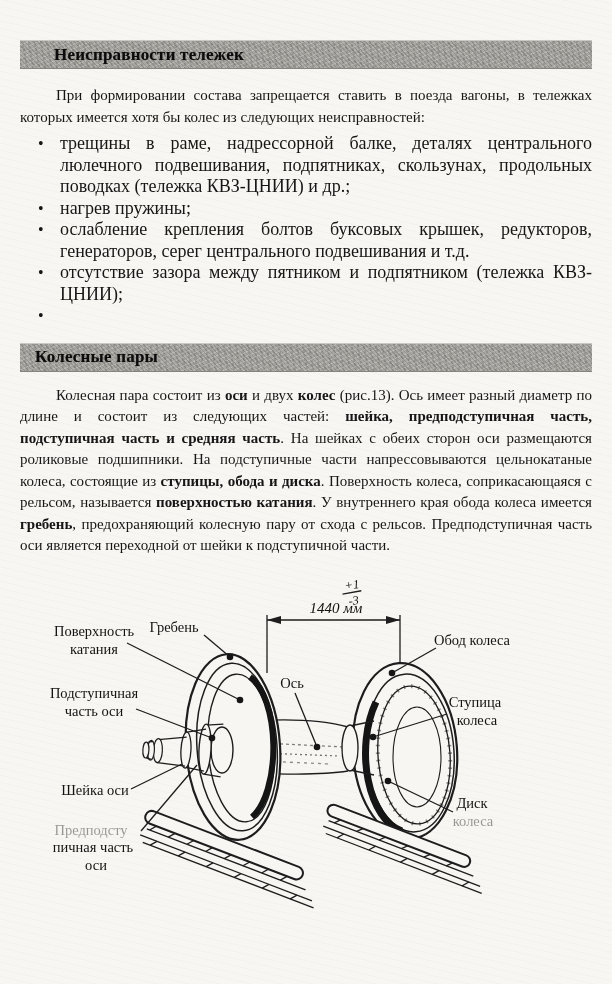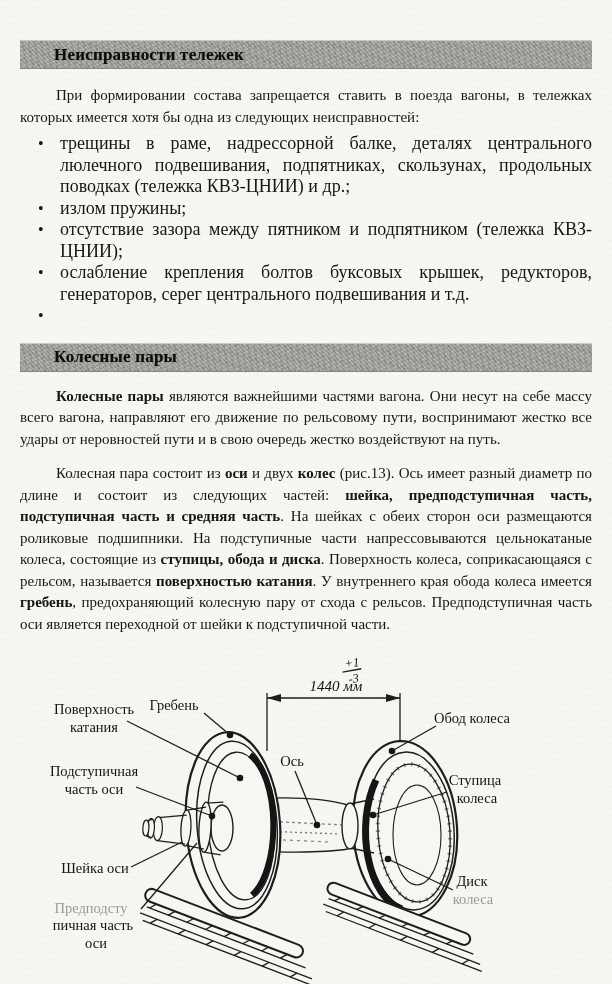--- a/index.html
+++ b/index.html
@@ -26,21 +26,21 @@
     border-top:1px solid #c9c8c2;
     border-bottom:1px solid #85847f;
     font-weight:bold;font-size:17px;color:#0c0c0c;
     letter-spacing:.2px;
     text-shadow:0 0 1px rgba(0,0,0,.35);
   }
   .para{margin:0 20px;text-align:justify;font-size:15px;line-height:21.5px;}
   .indent{text-indent:36px;margin-top:13px;}
   .b{font-weight:bold;}
   .mt1{margin-top:16px;}
-  .mt2{margin-top:14px;}
+  .mt2{margin-top:14px;padding-left:15px;}
   ul.bullets{margin:5px 20px 0 20px;padding:0;list-style:none;}
   ul.bullets li{
     position:relative;padding-left:40px;box-sizing:border-box;
     text-align:justify;font-size:18px;line-height:21.5px;min-height:21.5px;
   }
   ul.bullets li::before{content:"\2022";position:absolute;left:18px;top:0;font-size:16px;}
   figure{margin:6px 0 0 0;}
   figure svg{display:block;}
   svg text{font-family:"Liberation Serif","DejaVu Serif",serif;font-size:14.5px;fill:#141414;}
   svg text.dim{font-style:italic;font-size:15px;}
@@ -51,35 +51,34 @@
 </style>
 </head>
 <body>
 
 <div class="page">
 
   <section>
     <div class="section-bar">
       <span>Неисправности тележек</span>
     </div>
-    <p class="para indent mt1">При формировании состава запрещается ставить в поезда вагоны, в тележках которых имеется хотя бы одна из следующих неисправностей:</p>
+    <p class="para indent mt1">При формировании состава запрещается ставить в поезда вагоны, в тележках которых имеется хотя бы колес из следующих неисправностей:</p>
     <ul class="bullets">
       <li>трещины в раме, надрессорной балке, деталях центрального люлечного подвешивания, подпятниках, скользунах, продольных поводках (тележка КВЗ-ЦНИИ) и др.;</li>
-      <li>излом пружины;</li>
+      <li>нагрев пружины;</li>
+      <li>ослабление крепления болтов буксовых крышек, редукторов, генераторов, серег центрального подвешивания и т.д.</li>
       <li>отсутствие зазора между пятником и подпятником (тележка КВЗ-ЦНИИ);</li>
-      <li>ослабление крепления болтов буксовых крышек, редукторов, генераторов, серег центрального подвешивания и т.д.</li>
       <li></li>
     </ul>
   </section>
 
   <section>
     <div class="section-bar mt2" style="margin-top:16px;">
       <span>Колесные пары</span>
     </div>
-    <p class="para indent mt2"><span class="b">Колесные пары</span><span> являются важнейшими частями вагона. Они несут на себе массу всего вагона, направляют его движение по рельсовому пути, воспринимают жестко все удары от неровностей пути и в свою очередь жестко воздействуют на путь.</span></p>
     <p class="para indent"><span>Колесная пара состоит из </span><span class="b">оси</span><span> и двух </span><span class="b">колес</span><span> (рис.13). Ось имеет разный диаметр по длине и состоит из следующих частей: </span><span class="b">шейка, предподступичная часть, подступичная часть и средняя часть</span><span>. На шейках с обеих сторон оси размещаются роликовые подшипники. На подступичные части напрессовываются цельнокатаные колеса, состоящие из </span><span class="b">ступицы, обода и диска</span><span>. Поверхность колеса, соприкасающаяся с рельсом, называется </span><span class="b">поверхностью катания</span><span>. У внутреннего края обода колеса имеется </span><span class="b">гребень</span><span>, предохраняющий колесную пару от схода с рельсов. Предподступичная часть оси является переходной от шейки к подступичной части.</span></p>
   </section>
 
   <figure>
     <svg width="612" height="366" viewBox="0 0 612 366">
 
       <g>
         <line class="ln" x1="267" y1="52" x2="267" y2="110"></line>
         <line class="ln" x1="400" y1="52" x2="400" y2="122"></line>
         <line class="ln" x1="267" y1="57" x2="400" y2="57"></line>

